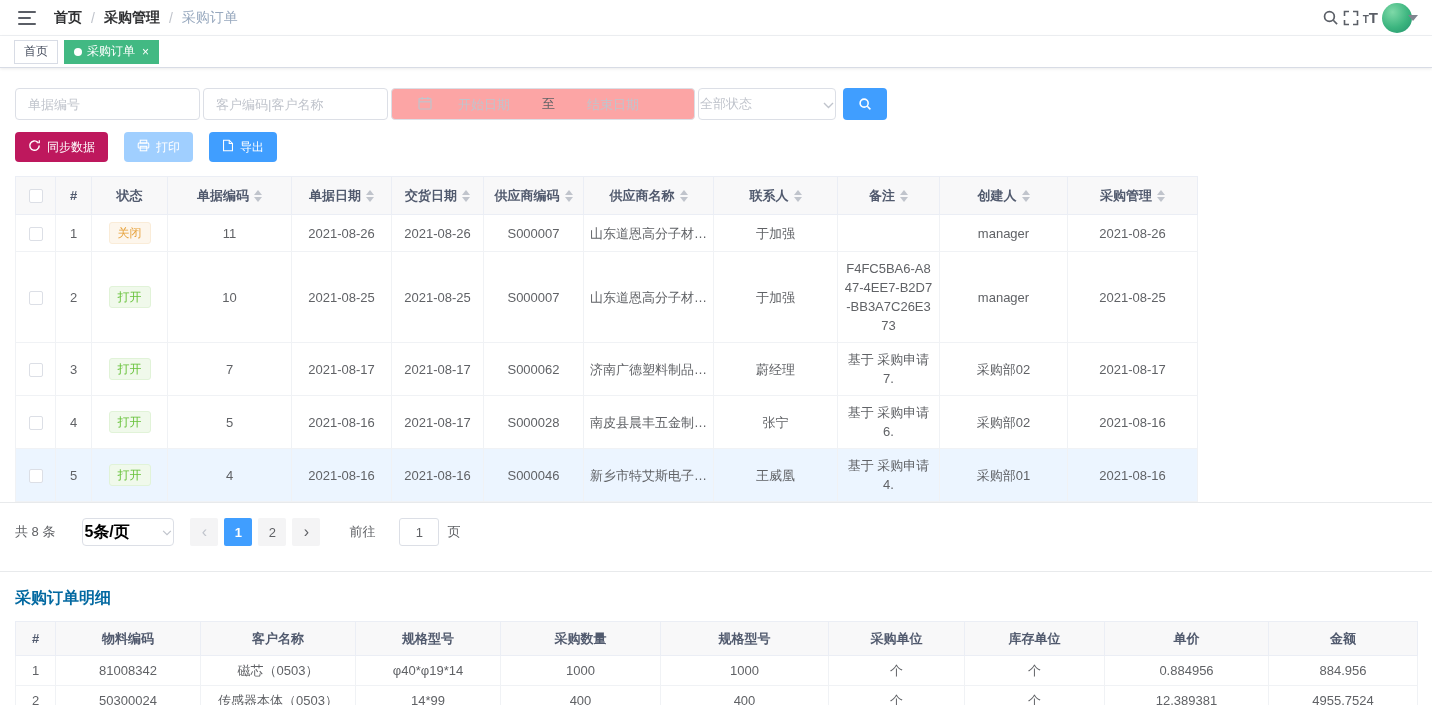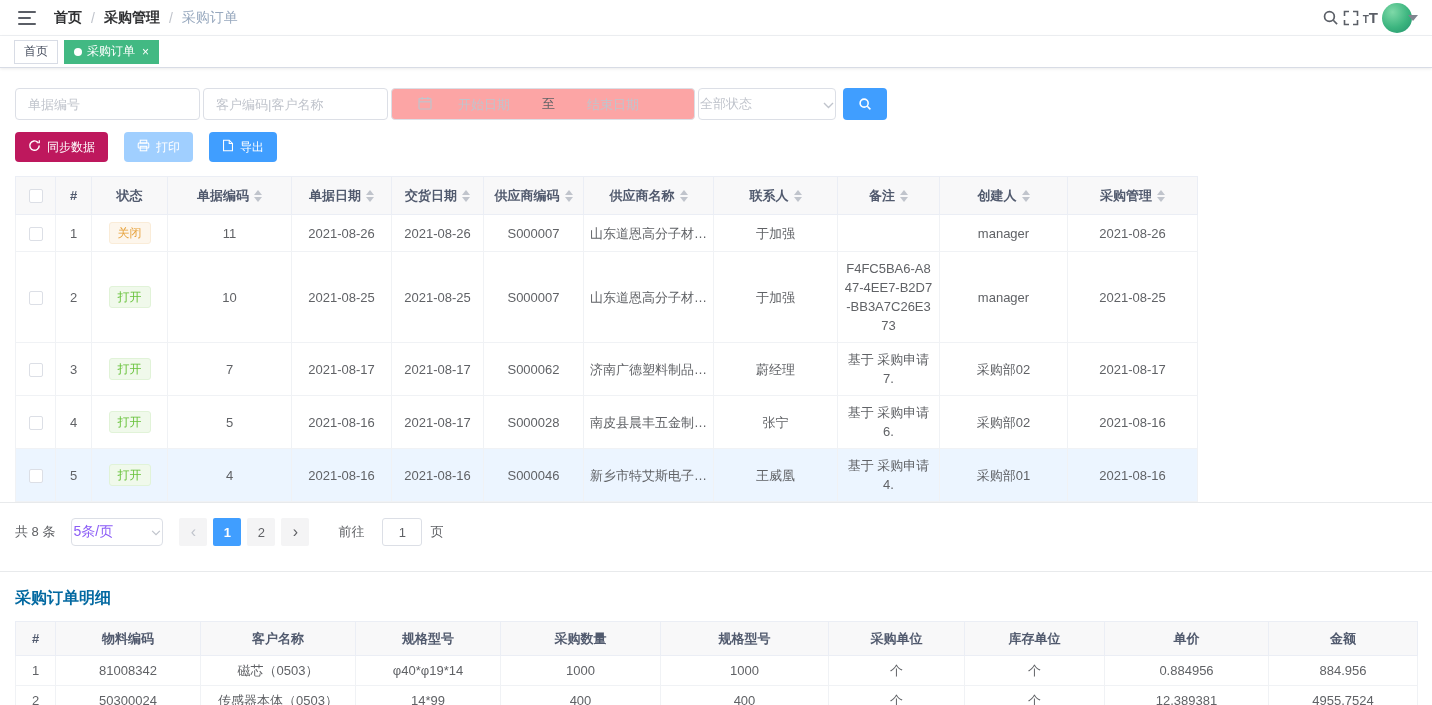--- a/index.html
+++ b/index.html
@@ -80,30 +80,30 @@
   .tag { display:inline-block; min-width:34px; padding:1px 8px; border-radius:3px; font-size:12px; line-height:18px; border:1px solid; }
   .tag.warning { color:#e6a23c; background:#fdf6ec; border-color:#faecd8; }
   .tag.success { color:#67c23a; background:#f0f9eb; border-color:#e1f3d8; }
 
   .detail-table { width:1402px; margin-left:15px; }
   .detail-table th { height:34px; }
   .detail-table td { height:30px; padding:5px 6px; }
 
   
   .pagination { display:flex; align-items:center; padding:15px 15px; font-size:13px; color:#606266; }
-  .pagination .total { margin-right:16px; }
+  .pagination .total { margin-right:27px; }
   .page-size { width:92px; height:28px; font-size:12px; }
-  .page-size .val { color:#8b5cf6; font-size:14px; }
+  .page-size .val { color:#000000; font-size:16px;font-weight:bold; }
   .pager { min-width:28px; height:28px; border:none; border-radius:2px; background:#f4f4f5; color:#606266;
     font-size:13px; margin:0 3px; cursor:pointer; display:inline-flex; align-items:center; justify-content:center; font-family:inherit; }
   .pager.first { margin-left:16px; }
   .pager.active { background:#409EFF; color:#fff; font-weight:700; }
   .pager.disabled { color:#c0c4cc; cursor:not-allowed; }
   .arrow { font-size:16px; line-height:1; }
-  .goto-label { margin-left:26px; margin-right:18px; }
+  .goto-label { margin-left:26px; margin-right:24px; }
   .goto-input { width:40px; height:28px; border:1px solid #dcdfe6; border-radius:3px; text-align:center;
     font-size:13px; color:#606266; outline:none; }
   .page-suffix { margin-left:8px; }
 
   .section-divider { height:1px; background:#e8eaec; margin-top:10px; }
   .section-title { font-size:16px; font-weight:700; color:#0369a1; padding:16px 15px 12px 15px; }
 </style>
 </head>
 <body>
 

